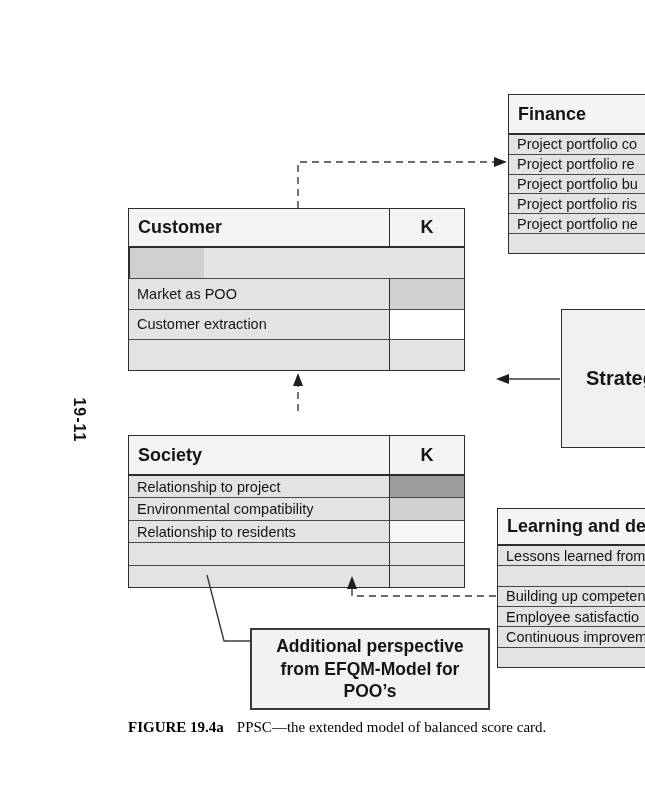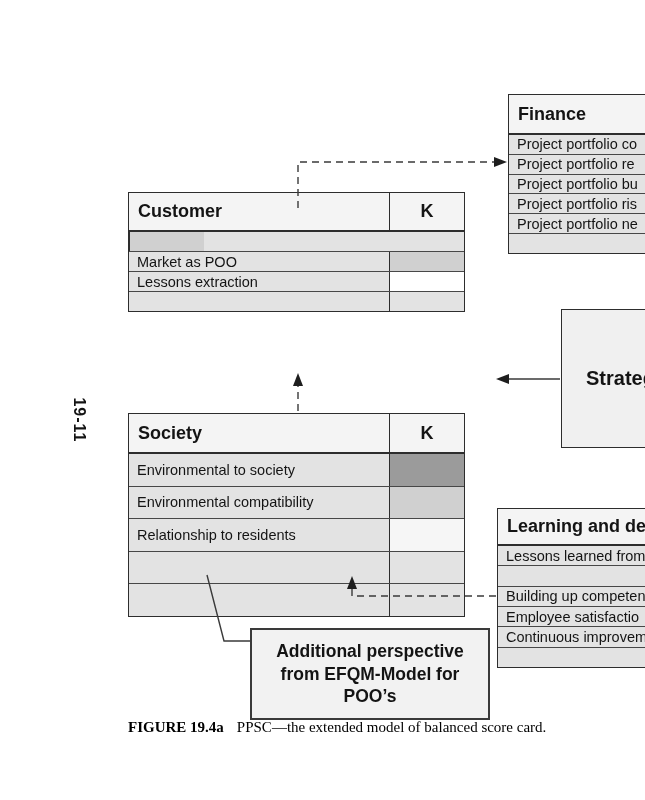--- a/index.html
+++ b/index.html
@@ -16,34 +16,34 @@
   .row{display:flex;flex:1;min-height:0;}
   .row + .row{border-top:1.2px solid #474747;}
   .lab{flex:1;font-size:14.5px;color:#141414;display:flex;align-items:center;
        padding-left:8px;white-space:nowrap;overflow:hidden;}
   .kcell{width:74px;flex:none;border-left:1.4px solid #2d2d2d;background:#e3e3e3;}
   .kcell[data-shade="dark"]{background:#9b9b9b;}
   .kcell[data-shade="mid"]{background:#d0d0d0;}
   .kcell[data-shade="light"]{background:#f6f6f6;}
   .kcell[data-shade="white"]{background:#ffffff;}
   .kcell[data-shade="default"]{background:#e3e3e3;}
-  #customer{left:128px;top:192px;width:337px;height:120px;}
+  #customer{left:128px;top:208px;width:337px;height:163px;}
   #customer .tbl-head{height:37px;}
-  #society{left:128px;top:413px;width:337px;height:204px;}
+  #society{left:128px;top:435px;width:337px;height:153px;}
   #society .tbl-head{height:38px;}
   #finance{left:508px;top:94px;width:230px;height:160px;}
   #finance .tbl-head{height:38px;}
   #learning{left:497px;top:508px;width:230px;height:160px;}
   #learning .tbl-head{height:35px;}
   
   #strategy{position:absolute;left:561px;top:309px;width:150px;height:139px;
        background:#f0f0f0;border:1.5px solid #2d2d2d;box-sizing:border-box;
        display:flex;align-items:center;padding-left:24px;
        font-weight:bold;font-size:20px;color:#141414;white-space:nowrap;overflow:visible;}
-  #efqm{position:absolute;left:250px;top:628px;width:240px;height:92px;
+  #efqm{position:absolute;left:250px;top:628px;width:240px;height:82px;
        background:#f2f2f2;border:2px solid #3a3a3a;box-sizing:border-box;
        display:flex;align-items:center;justify-content:center;}
   #efqm span{display:block;max-width:208px;text-align:center;font-weight:bold;
        font-size:17.5px;line-height:1.28;color:#141414;}
   
   #marginlabel{position:absolute;left:48px;top:411px;width:62px;text-align:center;
        font-weight:bold;font-size:16px;letter-spacing:1px;color:#141414;
        transform:rotate(90deg);}
   #caption{position:absolute;left:128px;top:719px;font-family:"Liberation Serif",serif;
        font-size:15px;color:#000;white-space:nowrap;}
@@ -87,36 +87,36 @@
     <div class="khead">K</div>
   </div>
   <div class="row">
     <div class="kcell" data-shade="mid"></div>
   </div>
   <div class="row">
     <div class="lab">Market as POO</div>
     <div class="kcell" data-shade="mid"></div>
   </div>
   <div class="row">
-    <div class="lab">Lessons extraction</div>
+    <div class="lab">Customer extraction</div>
     <div class="kcell" data-shade="white"></div>
   </div>
   <div class="row">
     <div class="lab"></div>
     <div class="kcell" data-shade="default"></div>
   </div>
 </div>
 
 <div class="tbl" id="society">
   <div class="tbl-head">
     <div class="tbl-title">Society</div>
     <div class="khead">K</div>
   </div>
   <div class="row">
-    <div class="lab">Environmental to society</div>
+    <div class="lab">Relationship to project</div>
     <div class="kcell" data-shade="dark"></div>
   </div>
   <div class="row">
     <div class="lab">Environmental compatibility</div>
     <div class="kcell" data-shade="mid"></div>
   </div>
   <div class="row">
     <div class="lab">Relationship to residents</div>
     <div class="kcell" data-shade="light"></div>
   </div>

